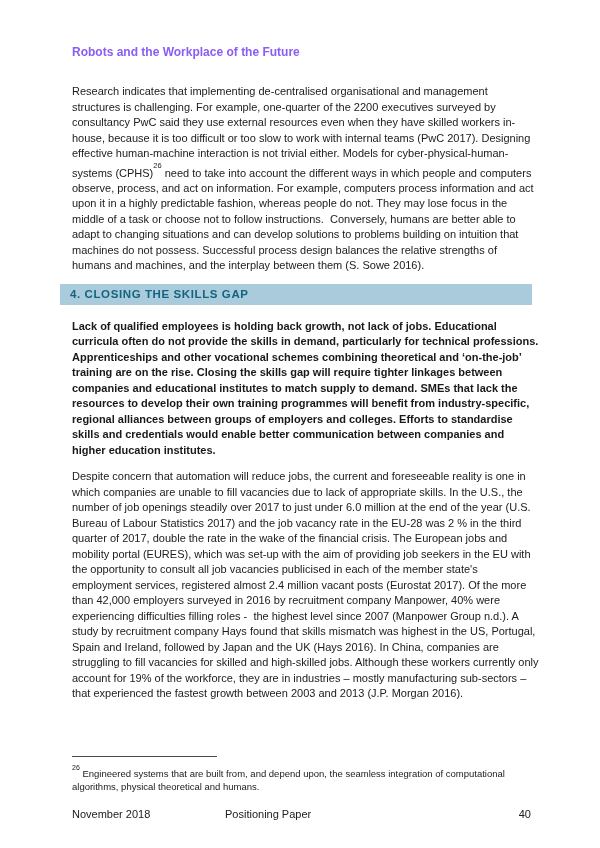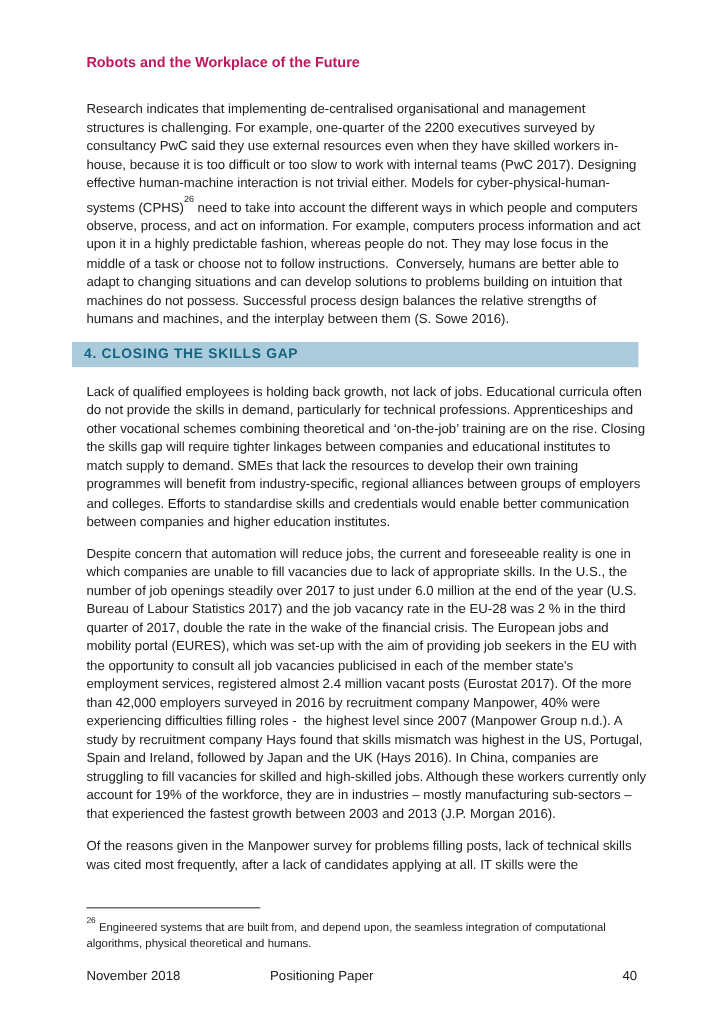--- a/index.html
+++ b/index.html
@@ -18,33 +18,33 @@
   }
   .content {
     position: absolute;
     left: 72px;
     top: 45px;
     width: 467px;
   }
   .doc-title {
     font-size: 12px;
     font-weight: bold;
-    color: #be185d;
+    color: #8b5cf6;
     line-height: 15px;
     margin: 0 0 24px 0;
   }
   .para {
     font-size: 11px;
     line-height: 15.5px;
     margin: 11px 0 10px 0;
     white-space: pre-wrap;
     color: #202020;
   }
   .lead {
-    font-weight: normal;
+    font-weight: bold;
     color: #191919;
   }
   .section-heading {
     background: #a9cbdc;
     color: #15637f;
     font-size: 11.5px;
     font-weight: bold;
     letter-spacing: 0.6px;
     line-height: 21px;
     height: 21px;
@@ -104,21 +104,20 @@
     <h1 class="doc-title">Robots and the Workplace of the Future</h1>
 
     <p class="para"><span>Research indicates that implementing de-centralised organisational and management structures is challenging. For example, one-quarter of the 2200 executives surveyed by consultancy PwC said they use external resources even when they have skilled workers in-house, because it is too difficult or too slow to work with internal teams (PwC 2017). Designing effective human-machine interaction is not trivial either. Models for cyber-physical-human-systems (CPHS)</span><sup class="fn-ref">26</sup><span> need to take into account the different ways in which people and computers observe, process, and act on information. For example, computers process information and act upon it in a highly predictable fashion, whereas people do not. They may lose focus in the middle of a task or choose not to follow instructions.  Conversely, humans are better able to adapt to changing situations and can develop solutions to problems building on intuition that machines do not possess. Successful process design balances the relative strengths of humans and machines, and the interplay between them (S. Sowe 2016).</span></p>
 
     <div class="section-heading">4. CLOSING THE SKILLS GAP</div>
 
     <p class="para lead">Lack of qualified employees is holding back growth, not lack of jobs. Educational curricula often do not provide the skills in demand, particularly for technical professions. Apprenticeships and other vocational schemes combining theoretical and ‘on-the-job’ training are on the rise. Closing the skills gap will require tighter linkages between companies and educational institutes to match supply to demand. SMEs that lack the resources to develop their own training programmes will benefit from industry-specific, regional alliances between groups of employers and colleges. Efforts to standardise skills and credentials would enable better communication between companies and higher education institutes.</p>
 
     <p class="para">Despite concern that automation will reduce jobs, the current and foreseeable reality is one in which companies are unable to fill vacancies due to lack of appropriate skills. In the U.S., the number of job openings steadily over 2017 to just under 6.0 million at the end of the year (U.S. Bureau of Labour Statistics 2017) and the job vacancy rate in the EU-28 was 2 % in the third quarter of 2017, double the rate in the wake of the financial crisis. The European jobs and mobility portal (EURES), which was set-up with the aim of providing job seekers in the EU with the opportunity to consult all job vacancies publicised in each of the member state's employment services, registered almost 2.4 million vacant posts (Eurostat 2017). Of the more than 42,000 employers surveyed in 2016 by recruitment company Manpower, 40% were experiencing difficulties filling roles -  the highest level since 2007 (Manpower Group n.d.). A study by recruitment company Hays found that skills mismatch was highest in the US, Portugal, Spain and Ireland, followed by Japan and the UK (Hays 2016). In China, companies are struggling to fill vacancies for skilled and high-skilled jobs. Although these workers currently only account for 19% of the workforce, they are in industries – mostly manufacturing sub-sectors – that experienced the fastest growth between 2003 and 2013 (J.P. Morgan 2016).</p>
 
-    <p class="para">Of the reasons given in the Manpower survey for problems filling posts, lack of technical skills was cited most frequently, after a lack of candidates applying at all. IT skills were the</p>
 
   </div>
 
   <div class="footnote-block">
     <div class="footnote-rule"></div>
     <p class="footnote-text"><sup class="fn-sup">26</sup><span> Engineered systems that are built from, and depend upon, the seamless integration of computational algorithms, physical theoretical and humans.</span></p>
   </div>
 
   <div class="page-footer">
     <span class="footer-left">November 2018</span>

